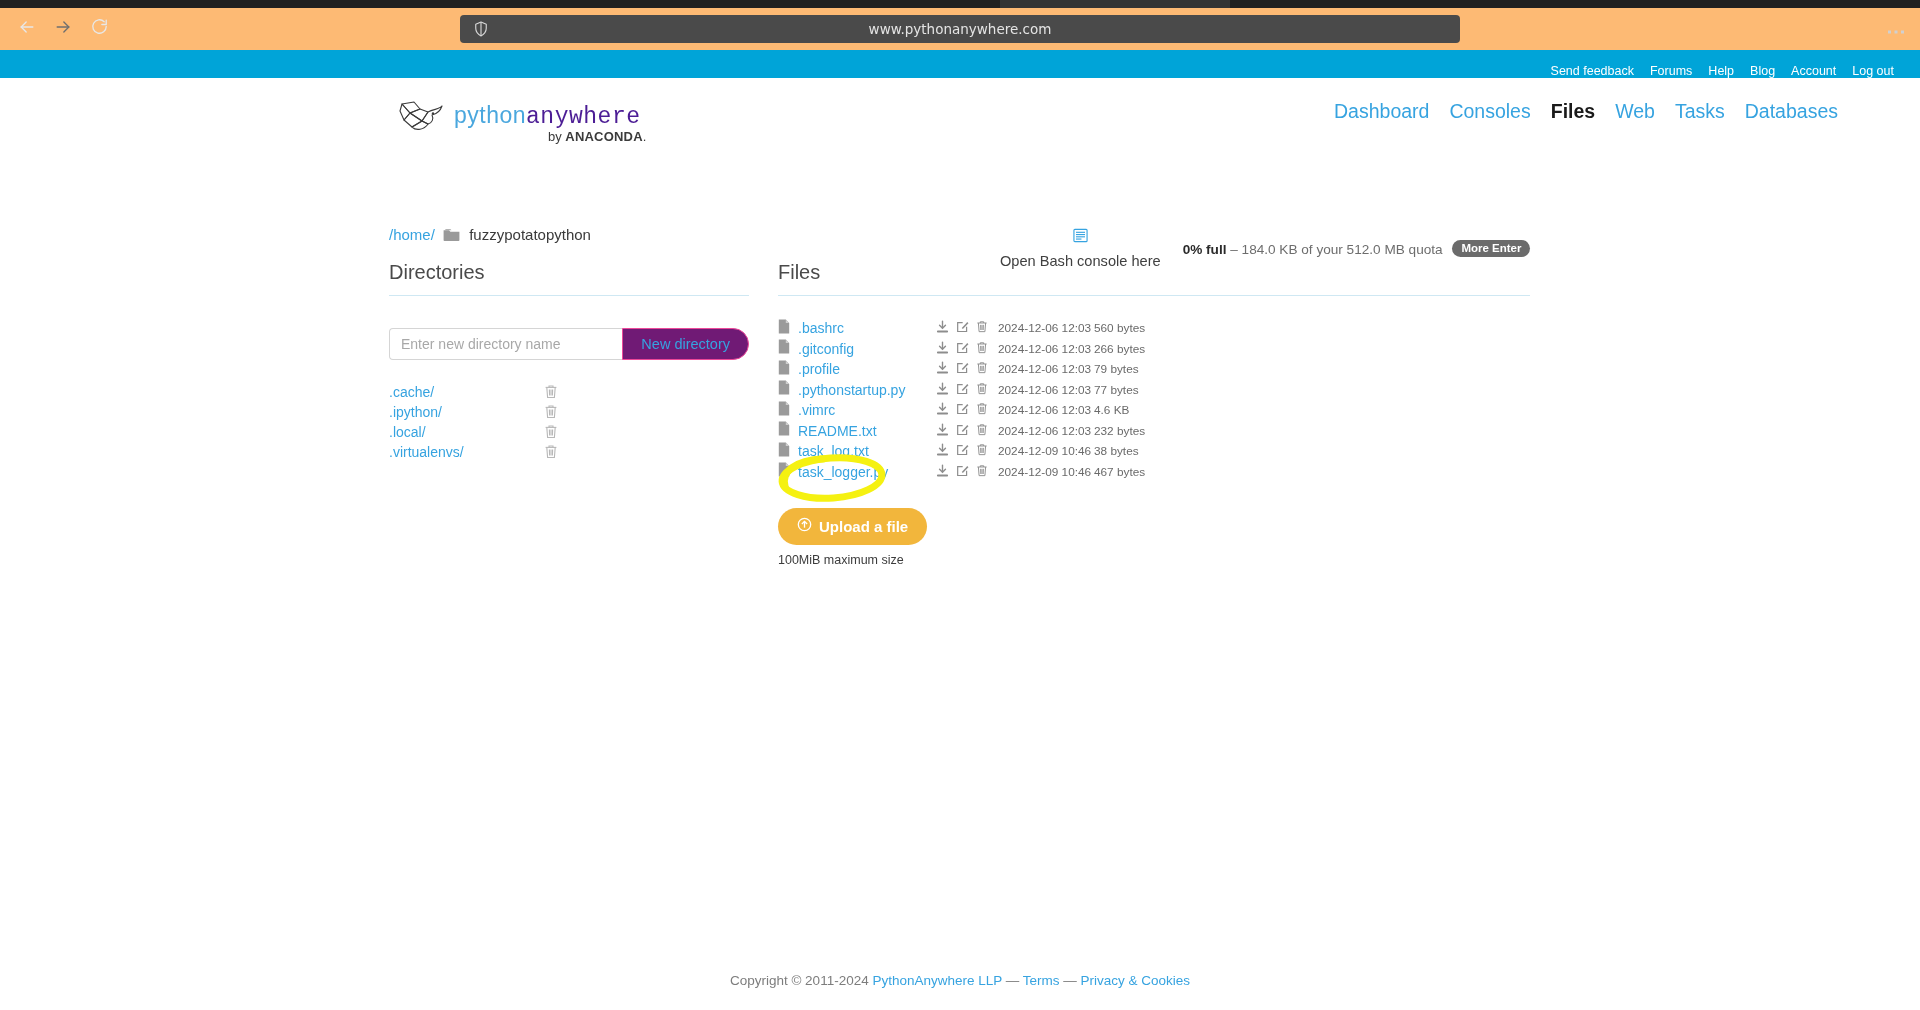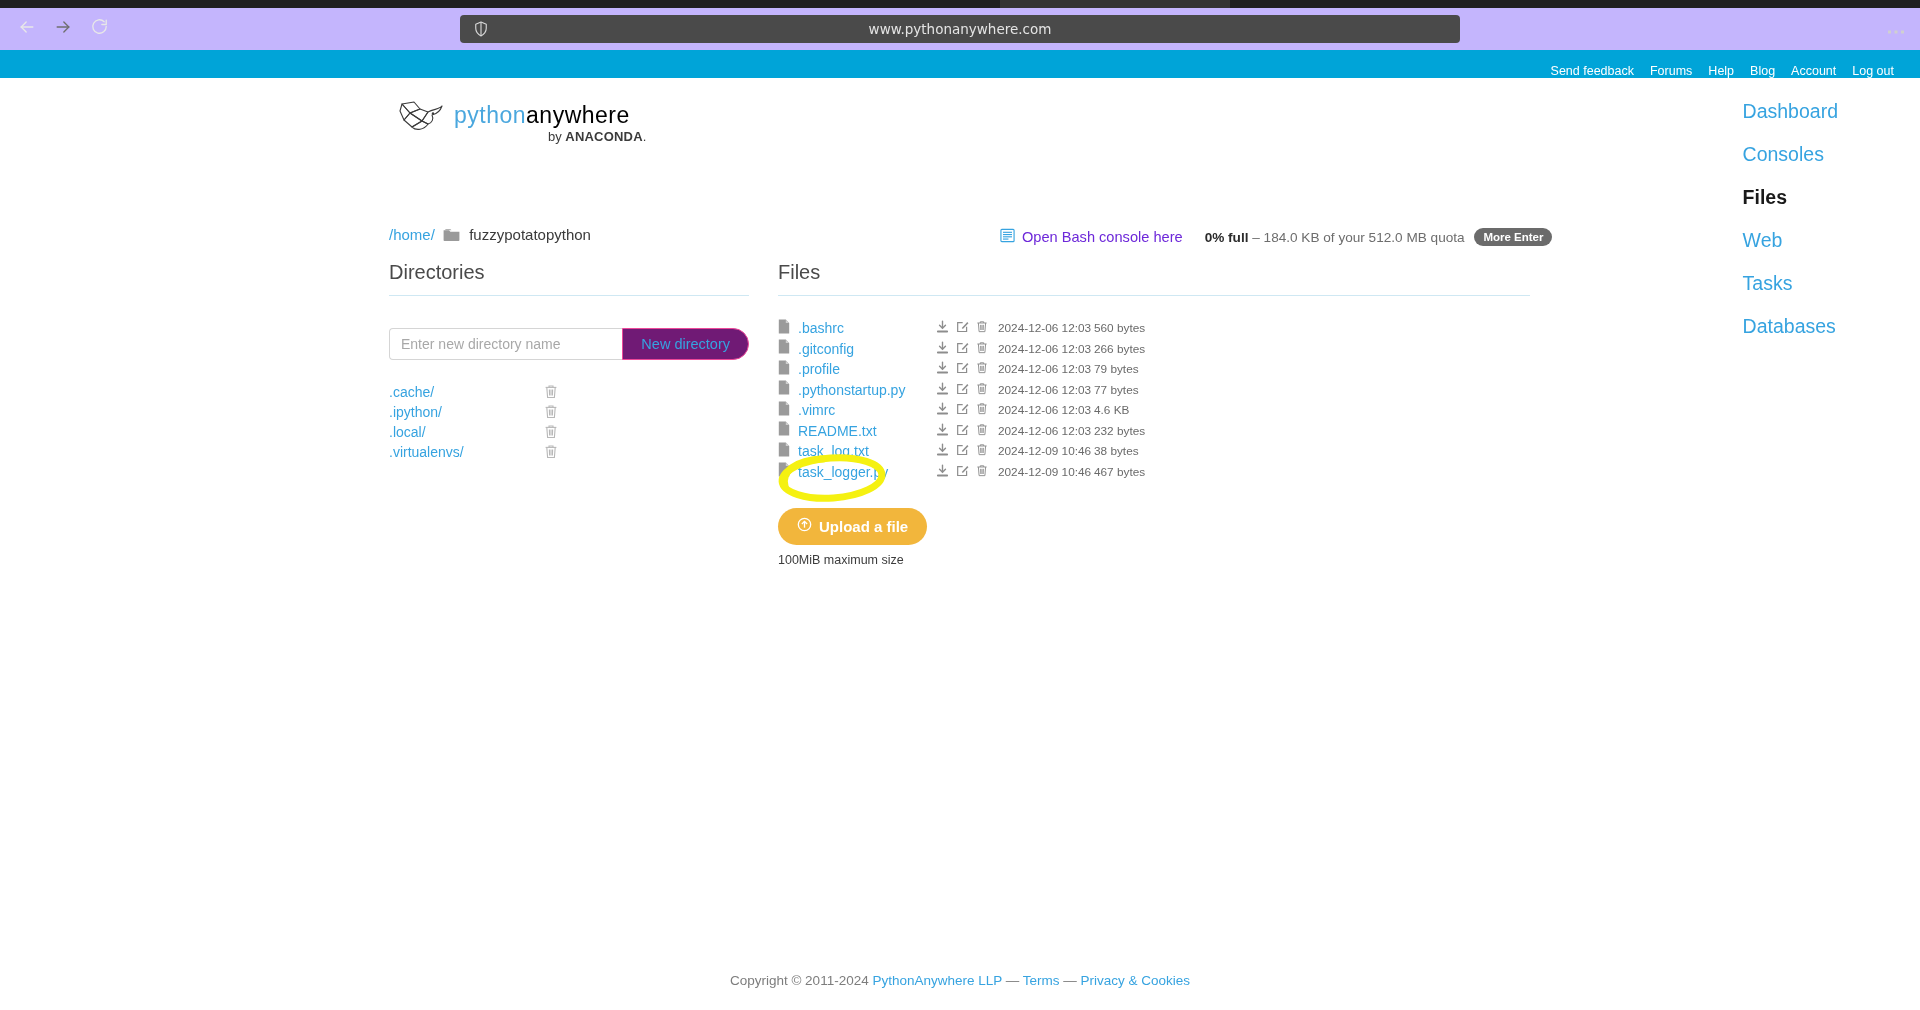--- a/index.html
+++ b/index.html
@@ -18,21 +18,21 @@
   #tabstrip {
     position: absolute; top: 0; left: 0; width: 1920px; height: 8px;
     background: #323232;
   }
   #tabstrip .tab-a { position:absolute; top:0; left:0;   width: 1000px; height:8px; background:#202020; }
   #tabstrip .tab-b { position:absolute; top:0; left:1000px; width: 230px; height:8px; background:#343434; }
   #tabstrip .tab-c { position:absolute; top:0; left:1230px; width: 690px; height:8px; background:#202020; }
 
   #nav-bar {
     position: absolute; top: 8px; left: 0; width: 1920px; height: 42px;
-    background: #c4b5fd;
+    background: #fdba74;
   }
   .nav-btn {
     position: absolute; top: 9px; width: 26px; height: 26px;
     color: #e8e8e8; font-size: 19px; line-height: 26px; text-align: center;
   }
   #back-button   { left: 14px; }
   #forward-button{ left: 50px; color: #6f6f6f; }
   #reload-button { left: 86px; font-size: 18px; }
 
   #url-bar {
@@ -69,41 +69,41 @@
   }
 
   
   #page { position: absolute; top: 78px; left: 0; width: 1920px; height: 932px; background:#fff; }
 
   
   #logo-block { position: absolute; left: 398px; top: 18px; width: 260px; height: 55px; }
   #logo-mark { position:absolute; left:0; top: 4px; width: 48px; height: 34px; }
   #logo-word { position:absolute; left: 56px; top: 6px; font-size: 23px; letter-spacing: .5px; }
   #logo-word .py { color:#4aa7de; font-weight:300; }
-  #logo-word .aw { color:#000000; font-weight:300; }
+  #logo-word .aw { color:#4c1d95; font-weight:300;font-family:Liberation Mono, monospace; }
   #logo-by { position:absolute; left: 150px; top: 33px; font-size: 13px; color:#3b3b3b; font-weight:300;}
   #logo-by b { font-weight: 700; letter-spacing: .2px;}
 
   
   #main-nav {
     position: absolute; right: 82px; top: 22px;
-    display: flex; align-items: baseline; gap: 20px; flex-direction: column;
+    display: flex; align-items: baseline; gap: 20px;
   }
   #main-nav a { font-size: 19.5px; color: #36a3e0; text-decoration: none; }
   #main-nav a.active { color: #1a1a1a; font-weight: bold; }
 
   
   #breadcrumb { position: absolute; left: 389px; top: 148px; font-size: 15px; color:#444; }
   #breadcrumb .crumb-link { color:#36a3e0; text-decoration:none; }
   #folder-icon { display:inline-block; vertical-align:-2px; margin: 0 5px 0 4px; }
   #breadcrumb .current { color:#3a3a3a; }
 
   
   #console-quota { position: absolute; left: 1000px; top: 150px; display:flex; align-items:center; gap: 22px; }
-  #open-bash-console { color:#6d28d9; font-size:14.6px; text-decoration:none; display:flex; align-items:center; gap:7px;}
+  #open-bash-console { color:#404040; font-size:14.6px; text-decoration:none; display:flex; align-items:center; gap:7px;flex-direction:column;}
   #quota-text { font-size: 13.6px; color:#6d6d6d; }
   #quota-text b { color:#2b2b2b; }
   #more-info-badge {
     display:inline-block; background:#6b6b6b; color:#fff; font-size:11.5px; font-weight:bold;
     border-radius: 9px; padding: 2.5px 9px 3px; margin-left: 6px; vertical-align: 1px;
   }
 
   
   .section-title { font-size: 20px; color: #4a4a4a; font-weight: 300; }
   .section-rule { border-bottom: 1px solid #cfe8f3; }

